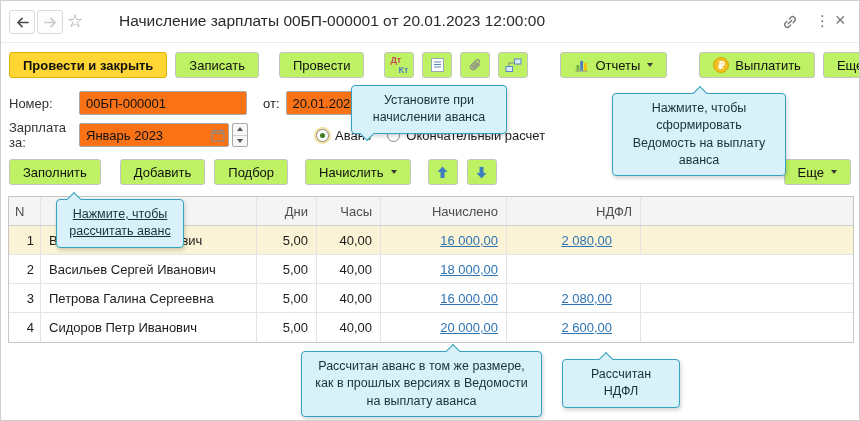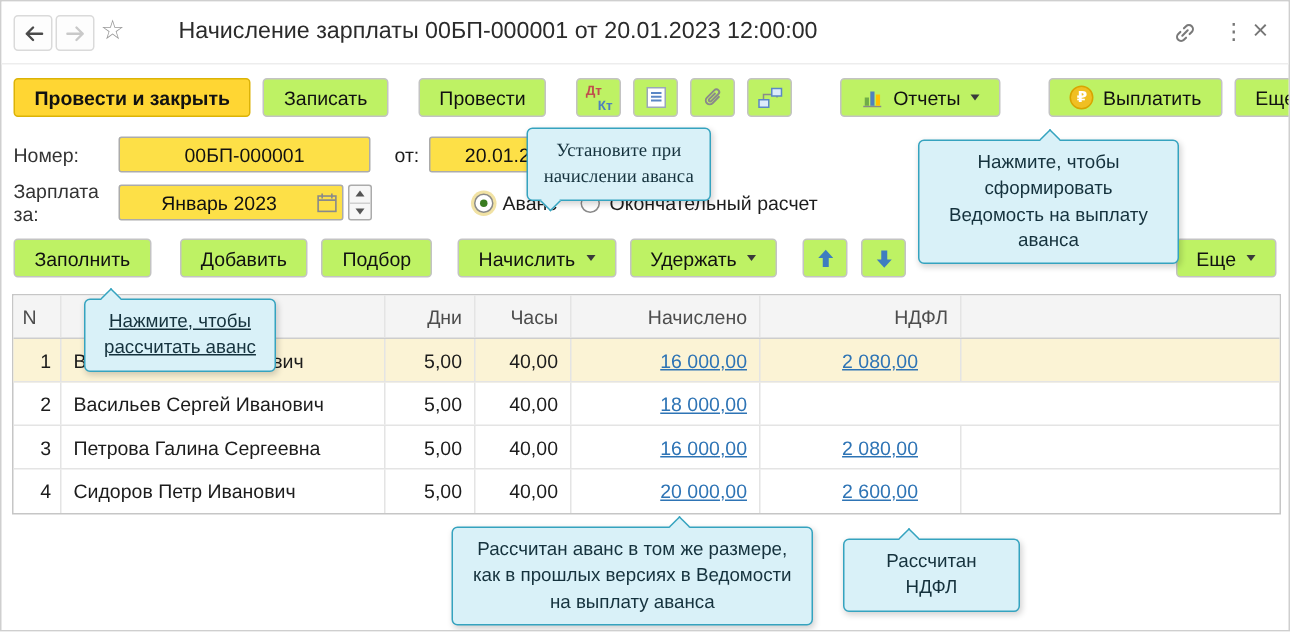--- a/index.html
+++ b/index.html
@@ -35,21 +35,21 @@
   .dtkt i { font-style:normal; position:absolute; font-size:9px; font-weight:700; }
   .dtkt .dt { top:-1px; left:0; color:#c0504d; }
   .dtkt .kt { bottom:-1px; right:0; color:#4f81bd; }
   .coin { width:16px; height:16px; border-radius:50%; background:#f0bf23; border:1px solid #d8a400; color:#fff; font-size:10px; font-weight:700; display:inline-flex; align-items:center; justify-content:center; font-family:"DejaVu Sans",sans-serif; flex:none; }
 
   
   .form-row { position:absolute; left:8px; display:flex; align-items:center; height:26px; }
   .row-number { top:89px; }
   .row-period { top:121px; }
   .flabel { width:70px; color:#333; flex:none; }
-  .inp { height:24px; border:1px solid #ababab; border-radius:2px; padding:0 6px; font-size:13px; color:#111; background:#fde047;text-align:center; }
+  .inp { height:24px; border:1px solid #ababab; border-radius:2px; padding:0 6px; font-size:13px; color:#111; background:#f97316; }
   .inp.number { width:168px; }
   .inp.date { width:168px; margin-left:6px; }
   .lbl-ot { margin-left:16px; }
   .field { position:relative; display:inline-flex; }
   .inp.period { width:150px; padding-right:22px; }
   .calbtn { position:absolute; right:3px; top:5px; width:16px; height:15px; border:none; background:transparent; padding:0; cursor:pointer; }
   .spin { width:16px; height:24px; border:1px solid #ababab; border-radius:2px; margin-left:3px; display:flex; flex-direction:column; background:#f7f7f7; overflow:hidden; }
   .spin button { flex:1; border:none; background:transparent; display:flex; align-items:center; justify-content:center; padding:0; cursor:pointer; }
   .spin .up { border-bottom:1px solid #d0d0d0; }
   .tri-up { width:0;height:0;border-left:3px solid transparent;border-right:3px solid transparent;border-bottom:4px solid #555; }
@@ -73,21 +73,21 @@
   .c.ncol { padding:0 6px; }
   .c.taxv { padding-right:28px; }
   .trow.sel { background:#fbf3d5; }
   .suma { color:#2e74b5; text-decoration:underline; cursor:pointer; }
 
   
   .tooltip { position:absolute; background:#d9f1f8; border:1px solid #35a3bf; border-radius:4px; padding:6px 10px; text-align:center; font-size:12.5px; line-height:1.38; color:#15323d; box-shadow:1px 2px 4px rgba(0,0,0,.18); z-index:40; }
   .tail { position:absolute; width:10px; height:10px; background:#d9f1f8; transform:rotate(45deg); }
   .tail.t { top:-6px; border-top:1px solid #35a3bf; border-left:1px solid #35a3bf; }
   .tail.b { bottom:-6px; border-bottom:1px solid #35a3bf; border-right:1px solid #35a3bf; }
-  .tt1 { left:350px; top:84px; width:123px;font-family:Liberation Serif, serif; }   .tt1 .tail{ left:10px; }
+  .tt1 { left:350px; top:84px; width:156px; }   .tt1 .tail{ left:10px; }
   .tt2 { left:611px; top:92px; width:174px; }   .tt2 .tail{ left:82px; }
   .tt3 { left:55px;  top:198px; width:128px;text-decoration:underline; }  .tt3 .tail{ left:12px; }
   .tt4 { left:300px; top:350px; width:241px; }  .tt4 .tail{ left:146px; }
   .tt5 { left:561px; top:358px; width:118px; }  .tt5 .tail{ left:38px; }
 </style>
 </head>
 <body>
 
 <div class="window">
 
@@ -199,24 +199,20 @@
   </div>
 
   <div class="toolbar2">
     <button class="btn">Заполнить</button>
     <button class="btn ml10">Добавить</button>
     <button class="btn">Подбор</button>
     <button class="btn ml8">
       <span>Начислить</span>
         <span class="car"></span>
     </button>
-    <button class="btn">
-      <span>Удержать</span>
-        <span class="car"></span>
-    </button>
     <button class="btn icon ml8">
       <svg width="11" height="13" viewBox="0 0 11 13">
           <path d="M5.5 0.5 10.5 6H7.5v6h-4V6H0.5z" fill="#3e7dc0"></path>
         </svg>
     </button>
     <button class="btn icon">
       <svg width="11" height="13" viewBox="0 0 11 13">
           <path d="M5.5 12.5 0.5 7h3V1h4v6h3z" fill="#3e7dc0"></path>
         </svg>
     </button>

